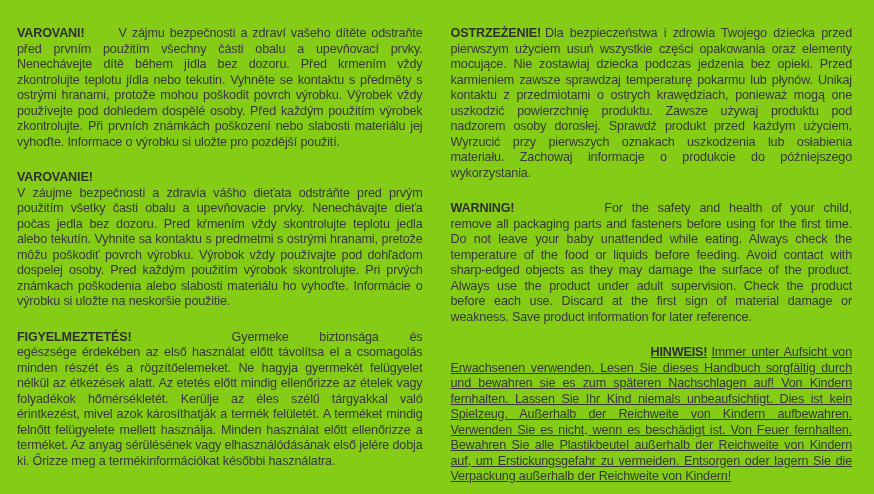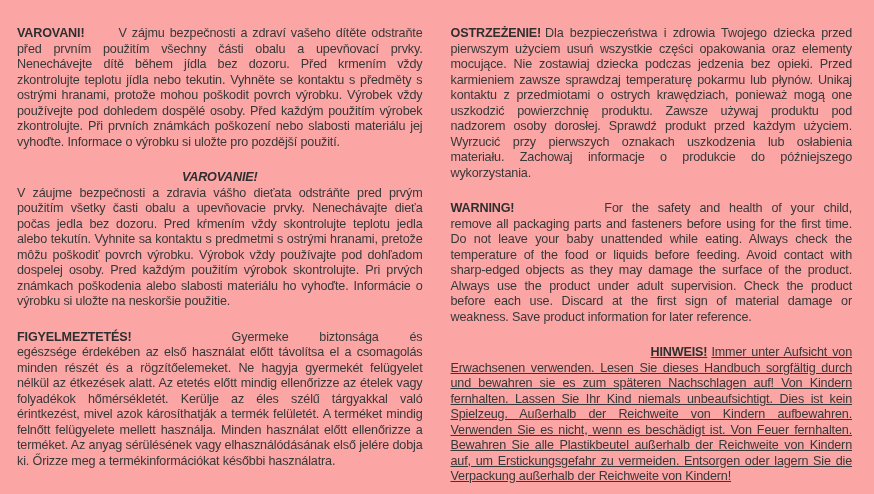--- a/index.html
+++ b/index.html
@@ -4,21 +4,21 @@
 <style>
   html, body {
     margin: 0;
     padding: 0;
     background: #ffffff;
   }
   .page {
     position: relative;
     width: 874px;
     height: 494px;
-    background: #fca5a5;
+    background: #84cc16;
     font-family: "Liberation Sans", "DejaVu Sans", sans-serif;
     color: #383838;
     box-sizing: border-box;
     padding: 26px 22px 10px 17px;
     overflow: hidden;
   }
   .columns {
     display: flex;
     gap: 28px;
   }
@@ -34,22 +34,21 @@
     letter-spacing: -0.15px;
     text-align: justify;
     text-justify: inter-word;
   }
   .heading {
     font-weight: bold;
     color: #2f2f2f;
   }
   .heading.block {
     display: block;
-    text-align: center;
-    font-style: italic;
+    text-align: left;
   }
   .gap {
     display: inline-block;
     height: 1px;
   }
   .gap-sm { width: 4px; }
   .gap-md { width: 34px; }
   .gap-lg { width: 90px; }
   .gap-xl { width: 100px; }
   .para-indent {

